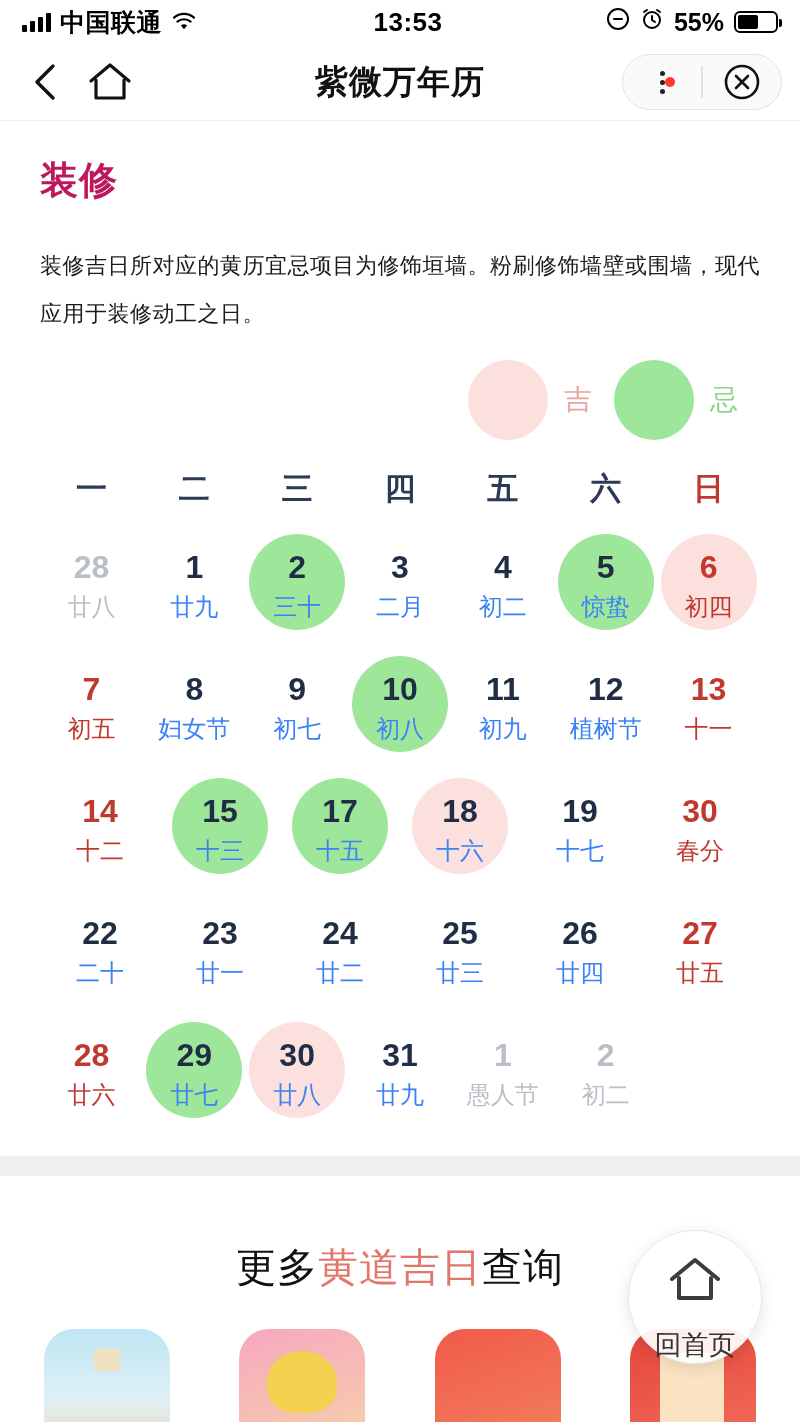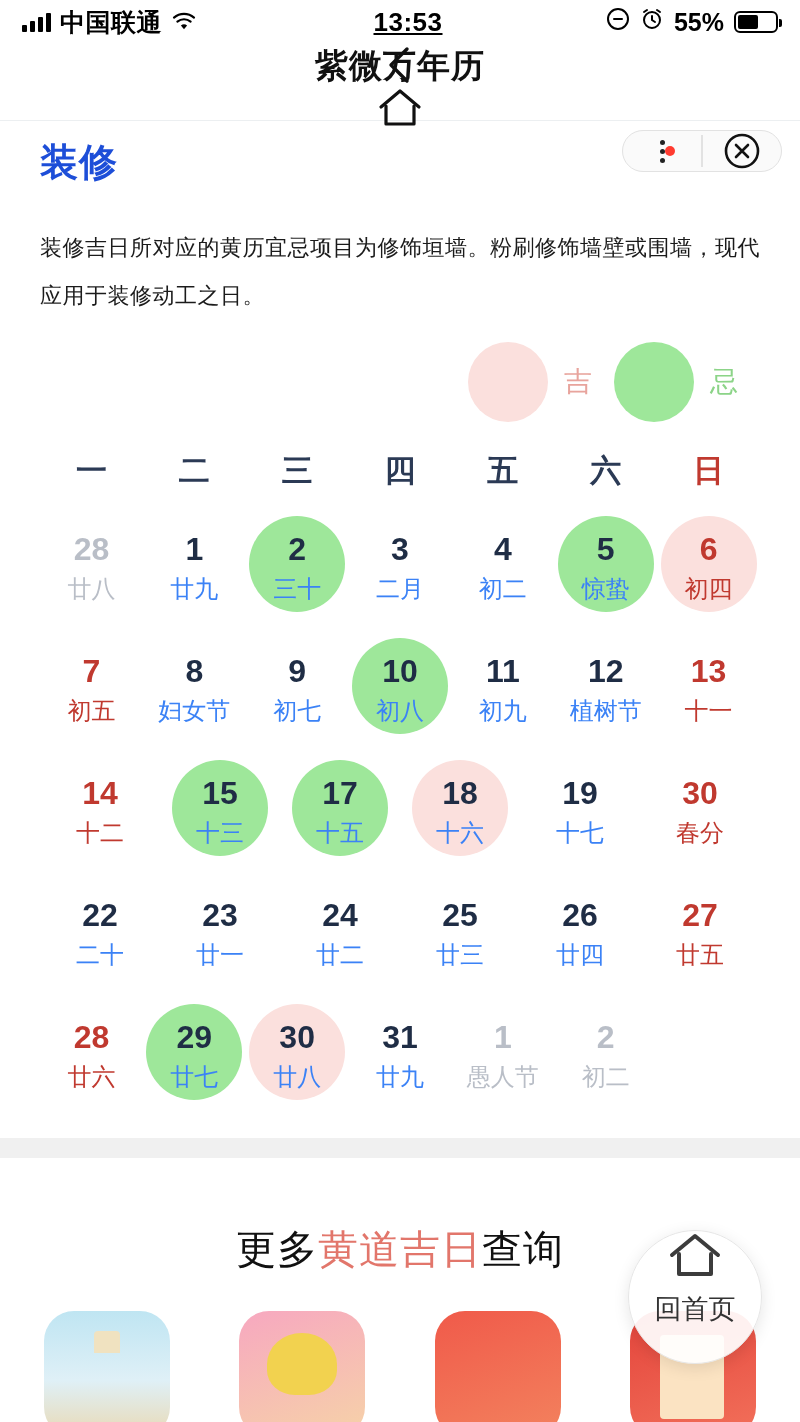--- a/index.html
+++ b/index.html
@@ -25,41 +25,41 @@
   .signal i { display: block; width: 5px; background: #000; border-radius: 1px; }
   .signal i:nth-child(1) { height: 7px; }
   .signal i:nth-child(2) { height: 11px; }
   .signal i:nth-child(3) { height: 15px; }
   .signal i:nth-child(4) { height: 19px; }
   .carrier { font-size: 25px; letter-spacing: 0.5px; }
   .wifi { width: 26px; height: 20px; position: relative; }
   .wifi svg { display:block; }
   .sb-center {
     position: absolute; left: 16px; right: 0; text-align: center;
-    font-size: 26px; letter-spacing: 0.5px; text-decoration: underline;
+    font-size: 26px; letter-spacing: 0.5px;
   }
   .sb-right {
     margin-left: auto; display: flex; align-items: center; gap: 10px;
     position: relative; z-index: 2;
   }
   .batt-pct { font-size: 25px; text-align: center; }
   .battery {
     width: 44px; height: 22px; border: 2.5px solid #000; border-radius: 6px;
     position: relative; padding: 2px;
   }
   .battery::after {
     content: ""; position: absolute; right: -6px; top: 6px;
     width: 3px; height: 8px; background: #000; border-radius: 0 2px 2px 0;
   }
   .battery i { display: block; height: 100%; width: 55%; background: #000; border-radius: 2px; }
 
   
   .navbar {
     height: 76px; display: flex; align-items: center;
-    padding: 0 18px; position: relative; background: #fff; flex-direction: column;
+    padding: 0 18px; position: relative; background: #fff;
   }
   .nav-back { width: 56px; display: flex; justify-content: center; }
   .nav-home { width: 72px; display: flex; justify-content: center; }
   .nav-title {
     position: absolute; left: 0; right: 0; text-align: center;
     font-size: 33px; font-weight: bold; color: #111; letter-spacing: 1px;
   }
   .nav-right {
     margin-left: auto; z-index: 2;
     width: 160px; height: 56px; border: 1.5px solid #e2e2e2; border-radius: 28px;
@@ -73,22 +73,22 @@
     width: 10px; height: 10px; border-radius: 50%; background: #ff3b30;
   }
   .nav-sep { width: 1.5px; height: 32px; background: #e2e2e2; }
   .nav-close { flex: 1; display: flex; justify-content: center; }
 
   .divider { height: 1px; background: #eceff1; }
 
   
   .content { padding: 0 40px; }
   .sec-title {
-    color: #1d4ed8; font-size: 38px; font-weight: bold;
-    margin-top: 16px; letter-spacing: 1px;
+    color: #be185d; font-size: 38px; font-weight: bold;
+    margin-top: 34px; letter-spacing: 1px;
   }
   .sec-desc {
     margin-top: 36px; font-size: 22px; line-height: 48px; color: #1b1b1b;
     letter-spacing: 0.5px;
   }
 
   
   .legend {
     display: flex; justify-content: flex-end; align-items: center;
     margin-top: 22px; gap: 0;
@@ -164,22 +164,22 @@
   .app-icon .lion { position:absolute; left:50%; top:22px; transform:translateX(-50%); width:70px; height:62px; background:#f2d24f; border-radius:50% 50% 40% 40%; }
   .app-icon .env { position:absolute; left:30px; top:24px; width:64px; height:84px; background:#fbe3c2; border-radius:4px; }
 
   
   .fab {
     position: absolute; right: 38px; bottom: 58px;
     width: 134px; height: 134px; border-radius: 50%;
     background: rgba(255,255,255,0.92);
     border: 1.5px solid #e6e6e6;
     box-shadow: 0 4px 16px rgba(0,0,0,0.10);
-    display: flex; flex-direction: column; align-items: center; justify-content: flex-start;
-    gap: 4px;
+    display: flex; flex-direction: column; align-items: center; justify-content: flex-end;
+    gap: 16px;
   }
   .fab-label { font-size: 27px; color: #333; }
 </style>
 </head>
 <body>
 
 <div class="statusbar">
   <div class="sb-left">
     <span class="signal">
         <i></i>

